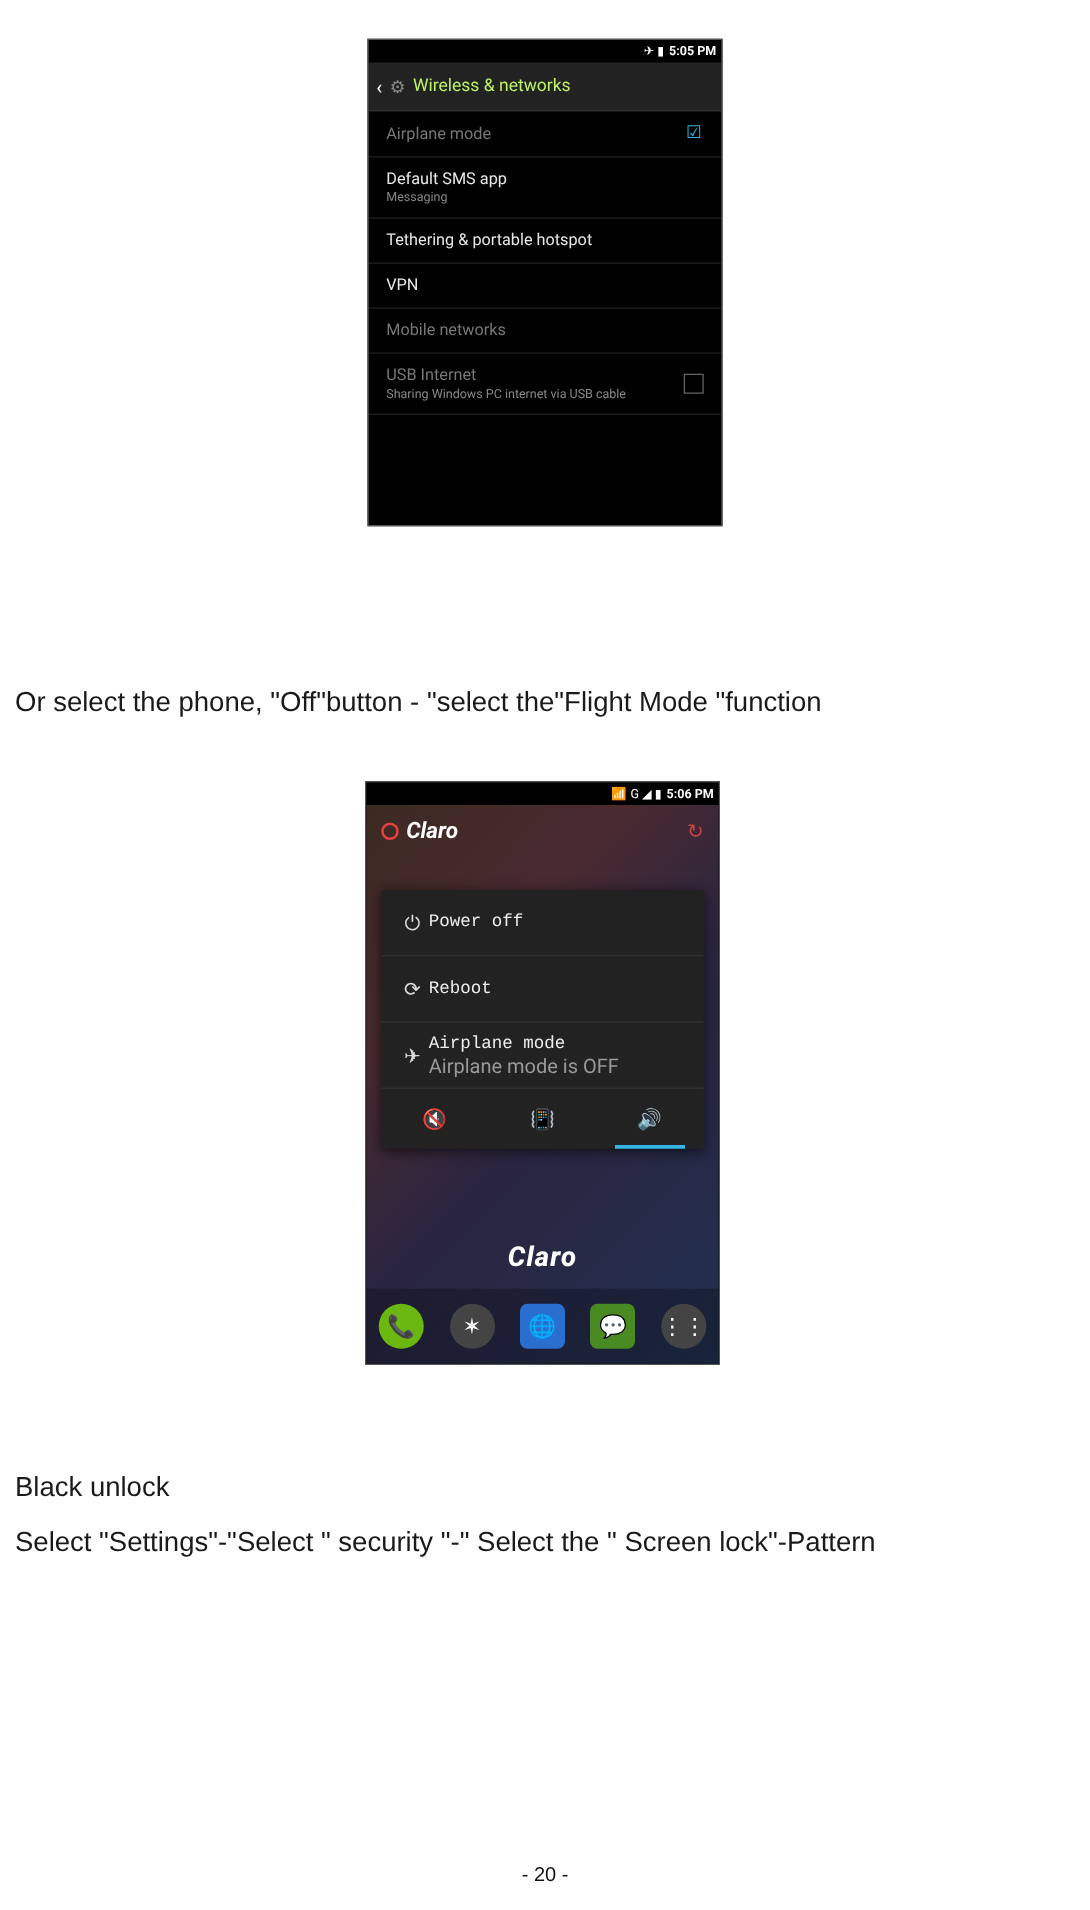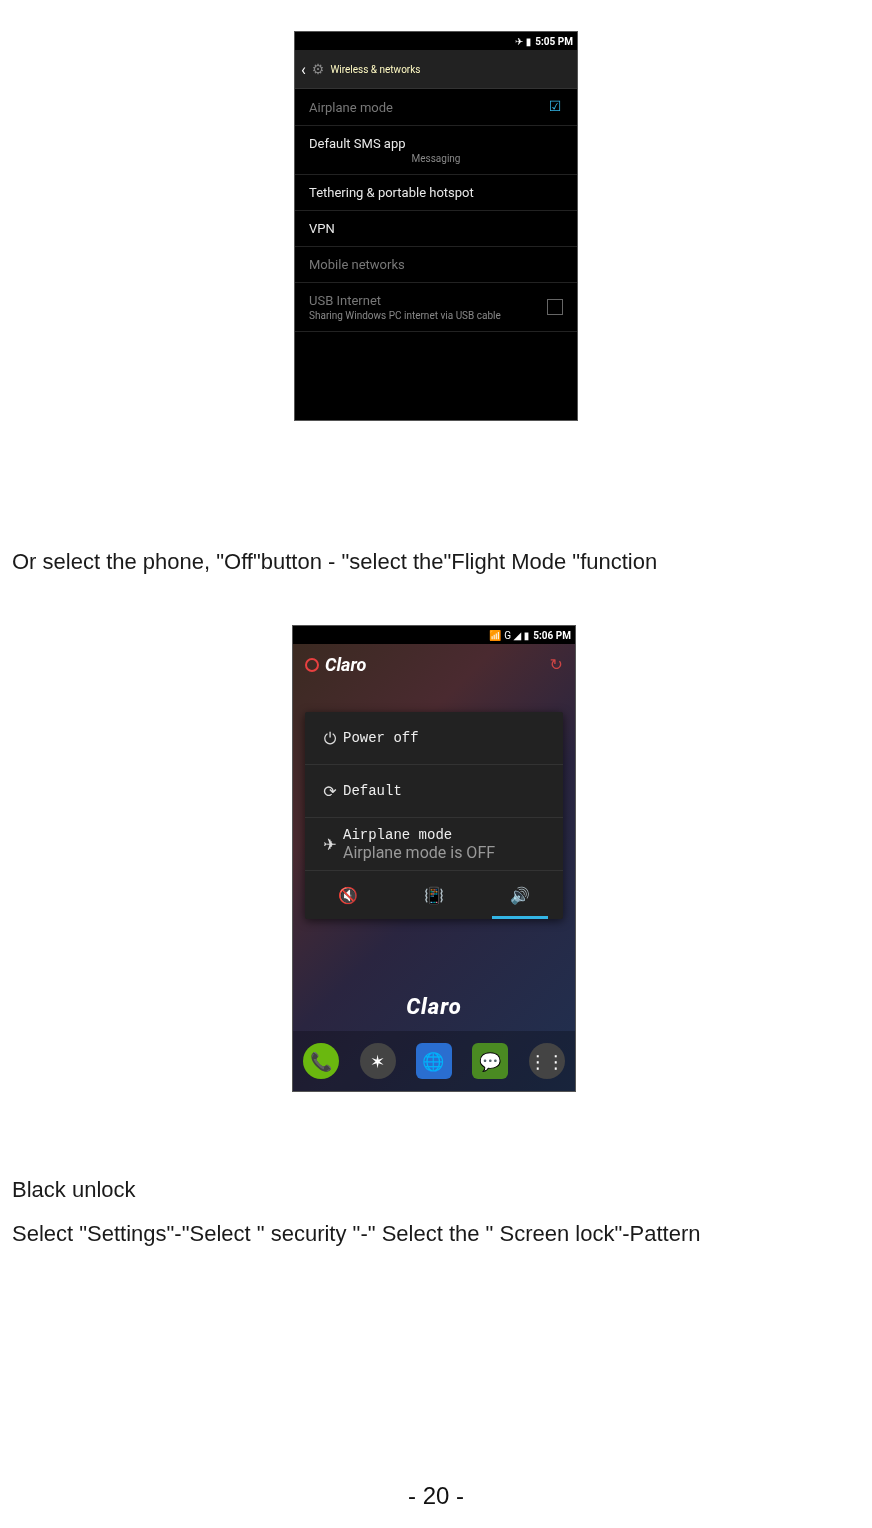--- a/index.html
+++ b/index.html
@@ -9,26 +9,26 @@
     .phone { position:absolute; width:282px; border:1px solid #555; background:#000; color:#ccc; font-family:"Segoe UI",Roboto,sans-serif; font-size:12px; overflow:hidden; }
     .phone1 { left:294px; top:31px; height:388px; }
     .phone2 { left:292px; top:625px; height:465px; }
 
     .statusbar { display:flex; align-items:center; justify-content:flex-end; background:#000; color:#fff; height:18px; font-size:10px; padding:0 4px; gap:4px; }
     .statusbar .clk { font-size:10px;font-weight:bold; }
 
     .titlebar { display:flex; align-items:center; background:#222; height:38px; border-bottom:1px solid #333; }
     .backchev { color:#fff; font-size:16px; padding:0 6px; }
     .gear { color:#888; font-size:14px; padding-right:6px; }
-    .titlebar .ttl { color:#fef9c3; font-size:10px; }
+    .titlebar .ttl { color:#bef264; font-size:14px; }
 
     .list-item { padding:10px 14px; border-bottom:1px solid #222; }
     .list-item .pri { color:#e8e8e8; font-size:13px; }
     .list-item .pri.dim { color:#777; }
-    .list-item .sec { color:#888; font-size:10px; margin-top:2px;text-align:center; }
+    .list-item .sec { color:#888; font-size:10px; margin-top:2px; }
     .li-row { display:flex; align-items:center; justify-content:space-between; }
     .chk { width:16px; height:16px; display:inline-block; box-sizing:border-box; }
     .chk.on { color:#33b5e5; font-size:14px; text-align:center; line-height:14px; }
     .chk.off { border:1px solid #666; }
 
     .homebg { position:absolute; inset:0; background:linear-gradient(135deg, #3a2a20 0%, #4a2a30 30%, #2a2540 55%, #203050 100%); }
     .claro { display:flex; align-items:center; gap:6px; padding:10px 12px; position:relative; }
     .claro .dot { width:10px; height:10px; border:2px solid #e84040; border-radius:50%; display:inline-block; }
     .claro .txt { color:#fff; font-size:18px; font-weight:700; font-style:italic; }
     .claro .ref { position:absolute; right:12px; color:#c44; font-size:16px; }
@@ -49,21 +49,21 @@
     .green { background:#6ab80f; }
     .dgrey { background:#444; }
     .blue { background:#2a6ed0; border-radius:6px; }
     .darkg { background:#4a8a22; border-radius:6px; }
 
     .bodytext { position:absolute; left:12px; right:20px; font-size:22px; color:#1a1a1a; line-height:1.35; }
     .t1 { top:547px; }
     .t2 { top:1175px; font-weight:400; }
     .t3 { top:1219px; }
 
-    .pagenum { position:absolute; left:0; right:0; bottom:18px; text-align:center; font-size:24px; color:#111; }
+    .pagenum { position:absolute; left:0; right:0; bottom:18px; text-align:center; font-size:16px; color:#111; }
   </style>
 </head>
 <body>
 
 <div class="page">
 
   <div class="phone phone1">
     <div class="statusbar">
       <span>✈ ▮</span>
       <span class="clk">5:05 PM</span>
@@ -116,21 +116,21 @@
       </div>
     </div>
 
     <div class="powerpanel">
       <div class="prow">
         <span class="picon">⏻</span>
         <span class="ptxt">Power off</span>
       </div>
       <div class="prow">
         <span class="picon">⟳</span>
-        <span class="ptxt">Default</span>
+        <span class="ptxt">Reboot</span>
       </div>
       <div class="prow">
         <span class="picon">✈</span>
         <span>
           <div class="ptxt">Airplane mode</div>
           <div class="psub">Airplane mode is OFF</div>
         </span>
       </div>
       <div class="soundrow">
         <div class="scell">

